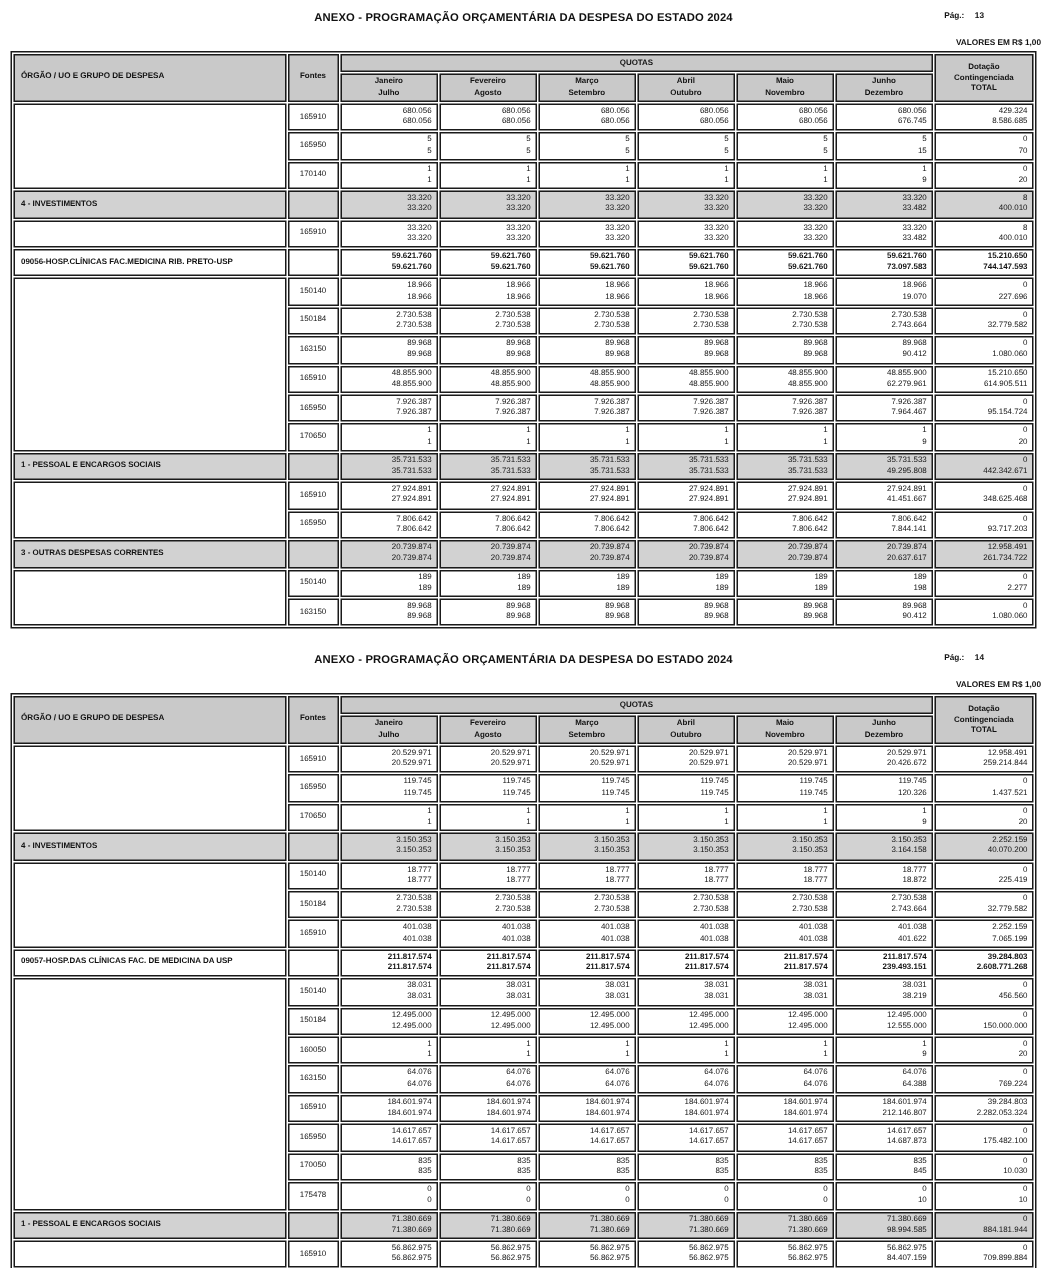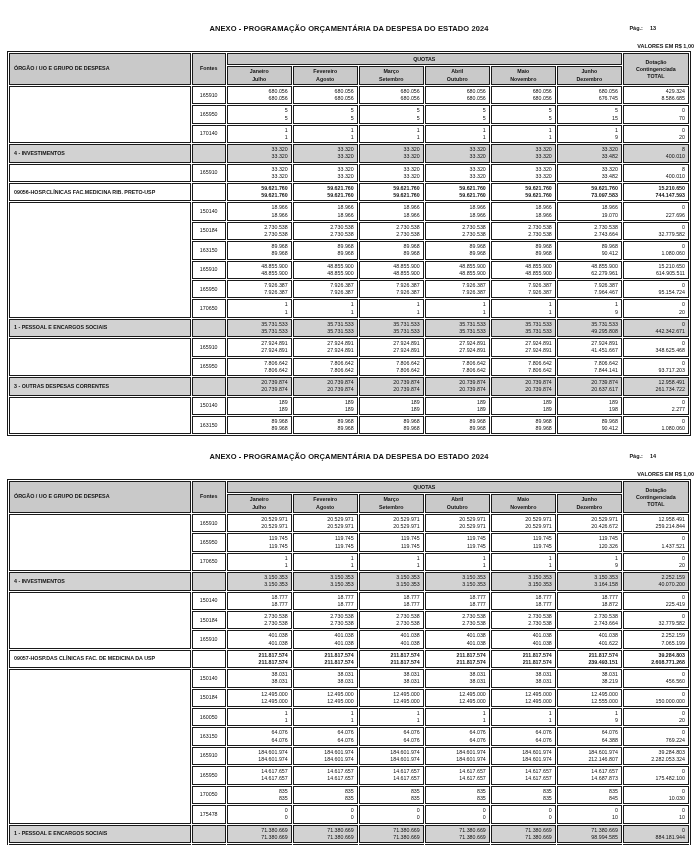--- a/index.html
+++ b/index.html
@@ -1,21 +1,21 @@
 <!DOCTYPE html>
 <html><head>
 <meta charset="utf-8">
 <style>
   * { margin:0; padding:0; box-sizing:border-box; }
   html,body { width:698px; height:845px; background:#ffffff; overflow:hidden;
     font-family:"Liberation Sans", sans-serif; color:#111; }
   .pageblock { position:absolute; left:0; width:698px; }
   #pb0 { top:0; }
   #pb1 { top:428px; }
-  .titlerow { position:relative; height:14px; margin-top:24px; }
+  .titlerow { position:relative; height:14px; margin-top:7px; }
   .doc-title { text-align:center; font-size:7.5px; font-weight:bold; letter-spacing:.1px; }
   .pag { position:absolute; right:42px; top:1px; font-size:5.5px; font-weight:bold; }
   .pag .num { margin-left:7px; }
   .valores { text-align:right; font-size:5.5px; font-weight:bold; margin:5px 4px 2px 0; }
   table { table-layout:fixed; border-collapse:separate; border-spacing:1px;
           margin-left:7px; width:684px; background:#fff; border:1px solid #1a1a1a; }
   col.c-lbl { width:176px; } col.c-fonte { width:33px; }
   col.c-m { width:63px; } col.c-tot { width:64px; }
   th, td { border:1px solid #1a1a1a; font-size:5.3px; line-height:7.2px;
            padding:1px 3px; vertical-align:middle; overflow:hidden; }

